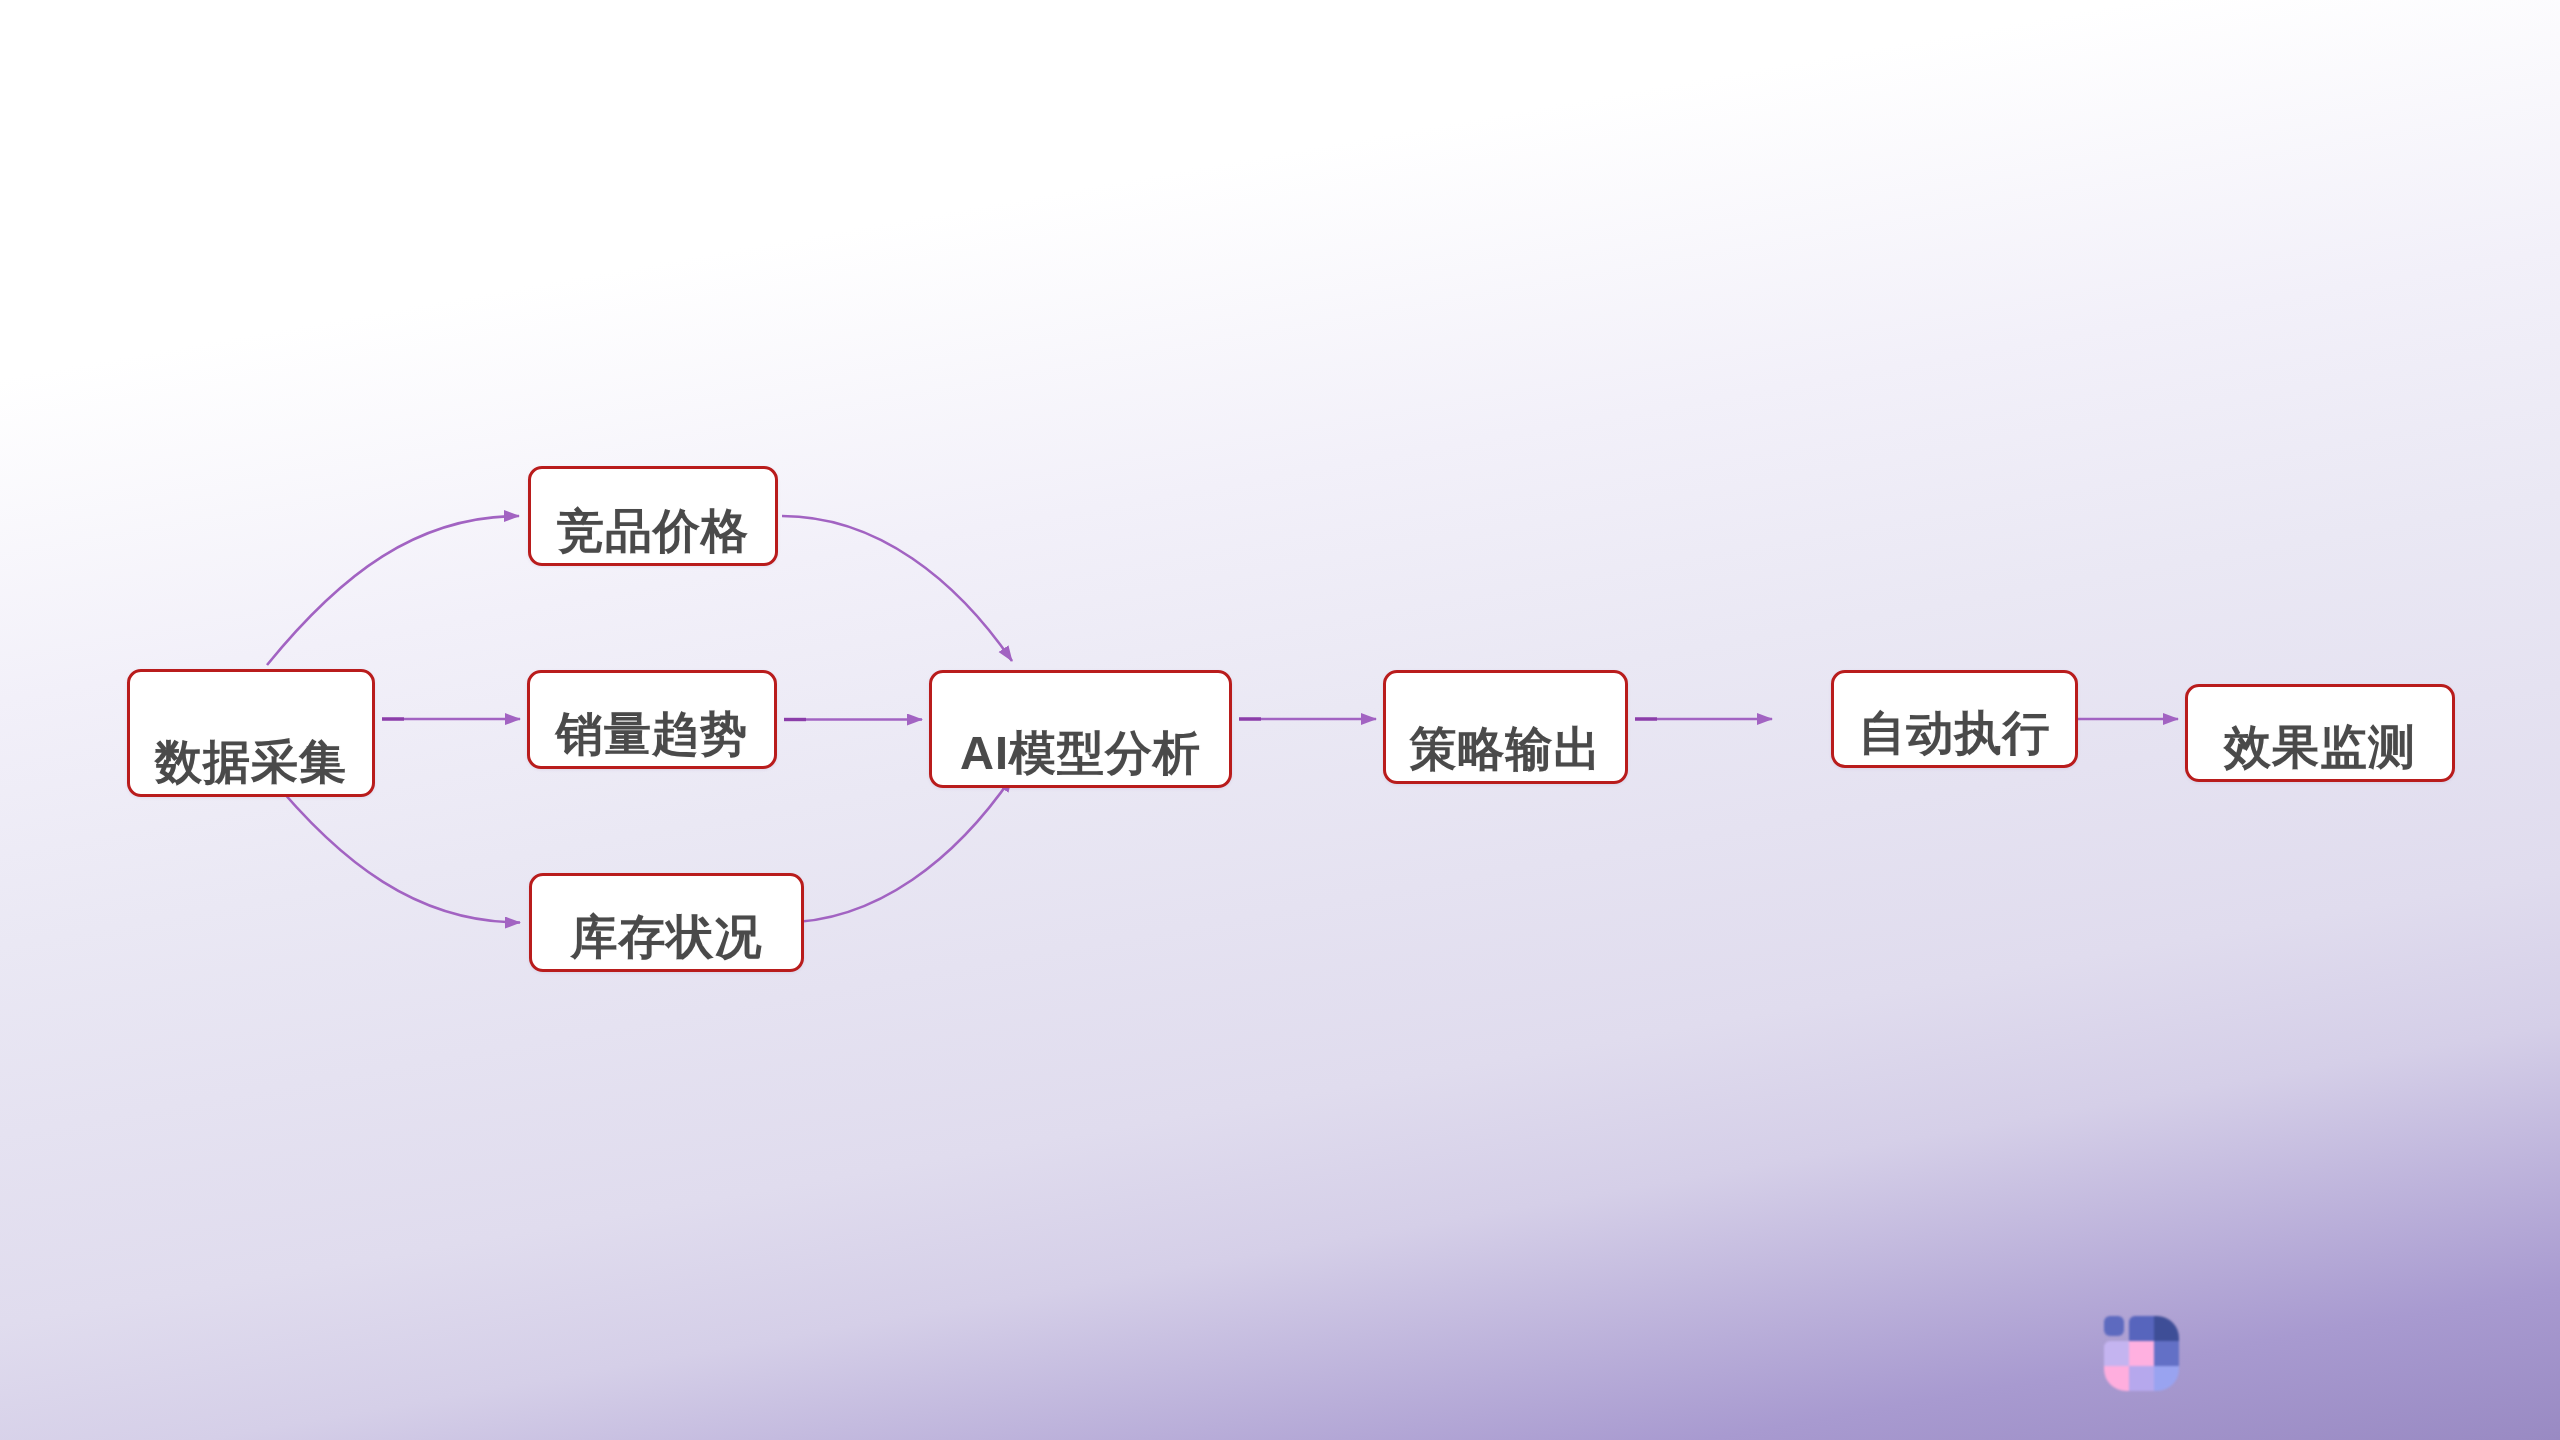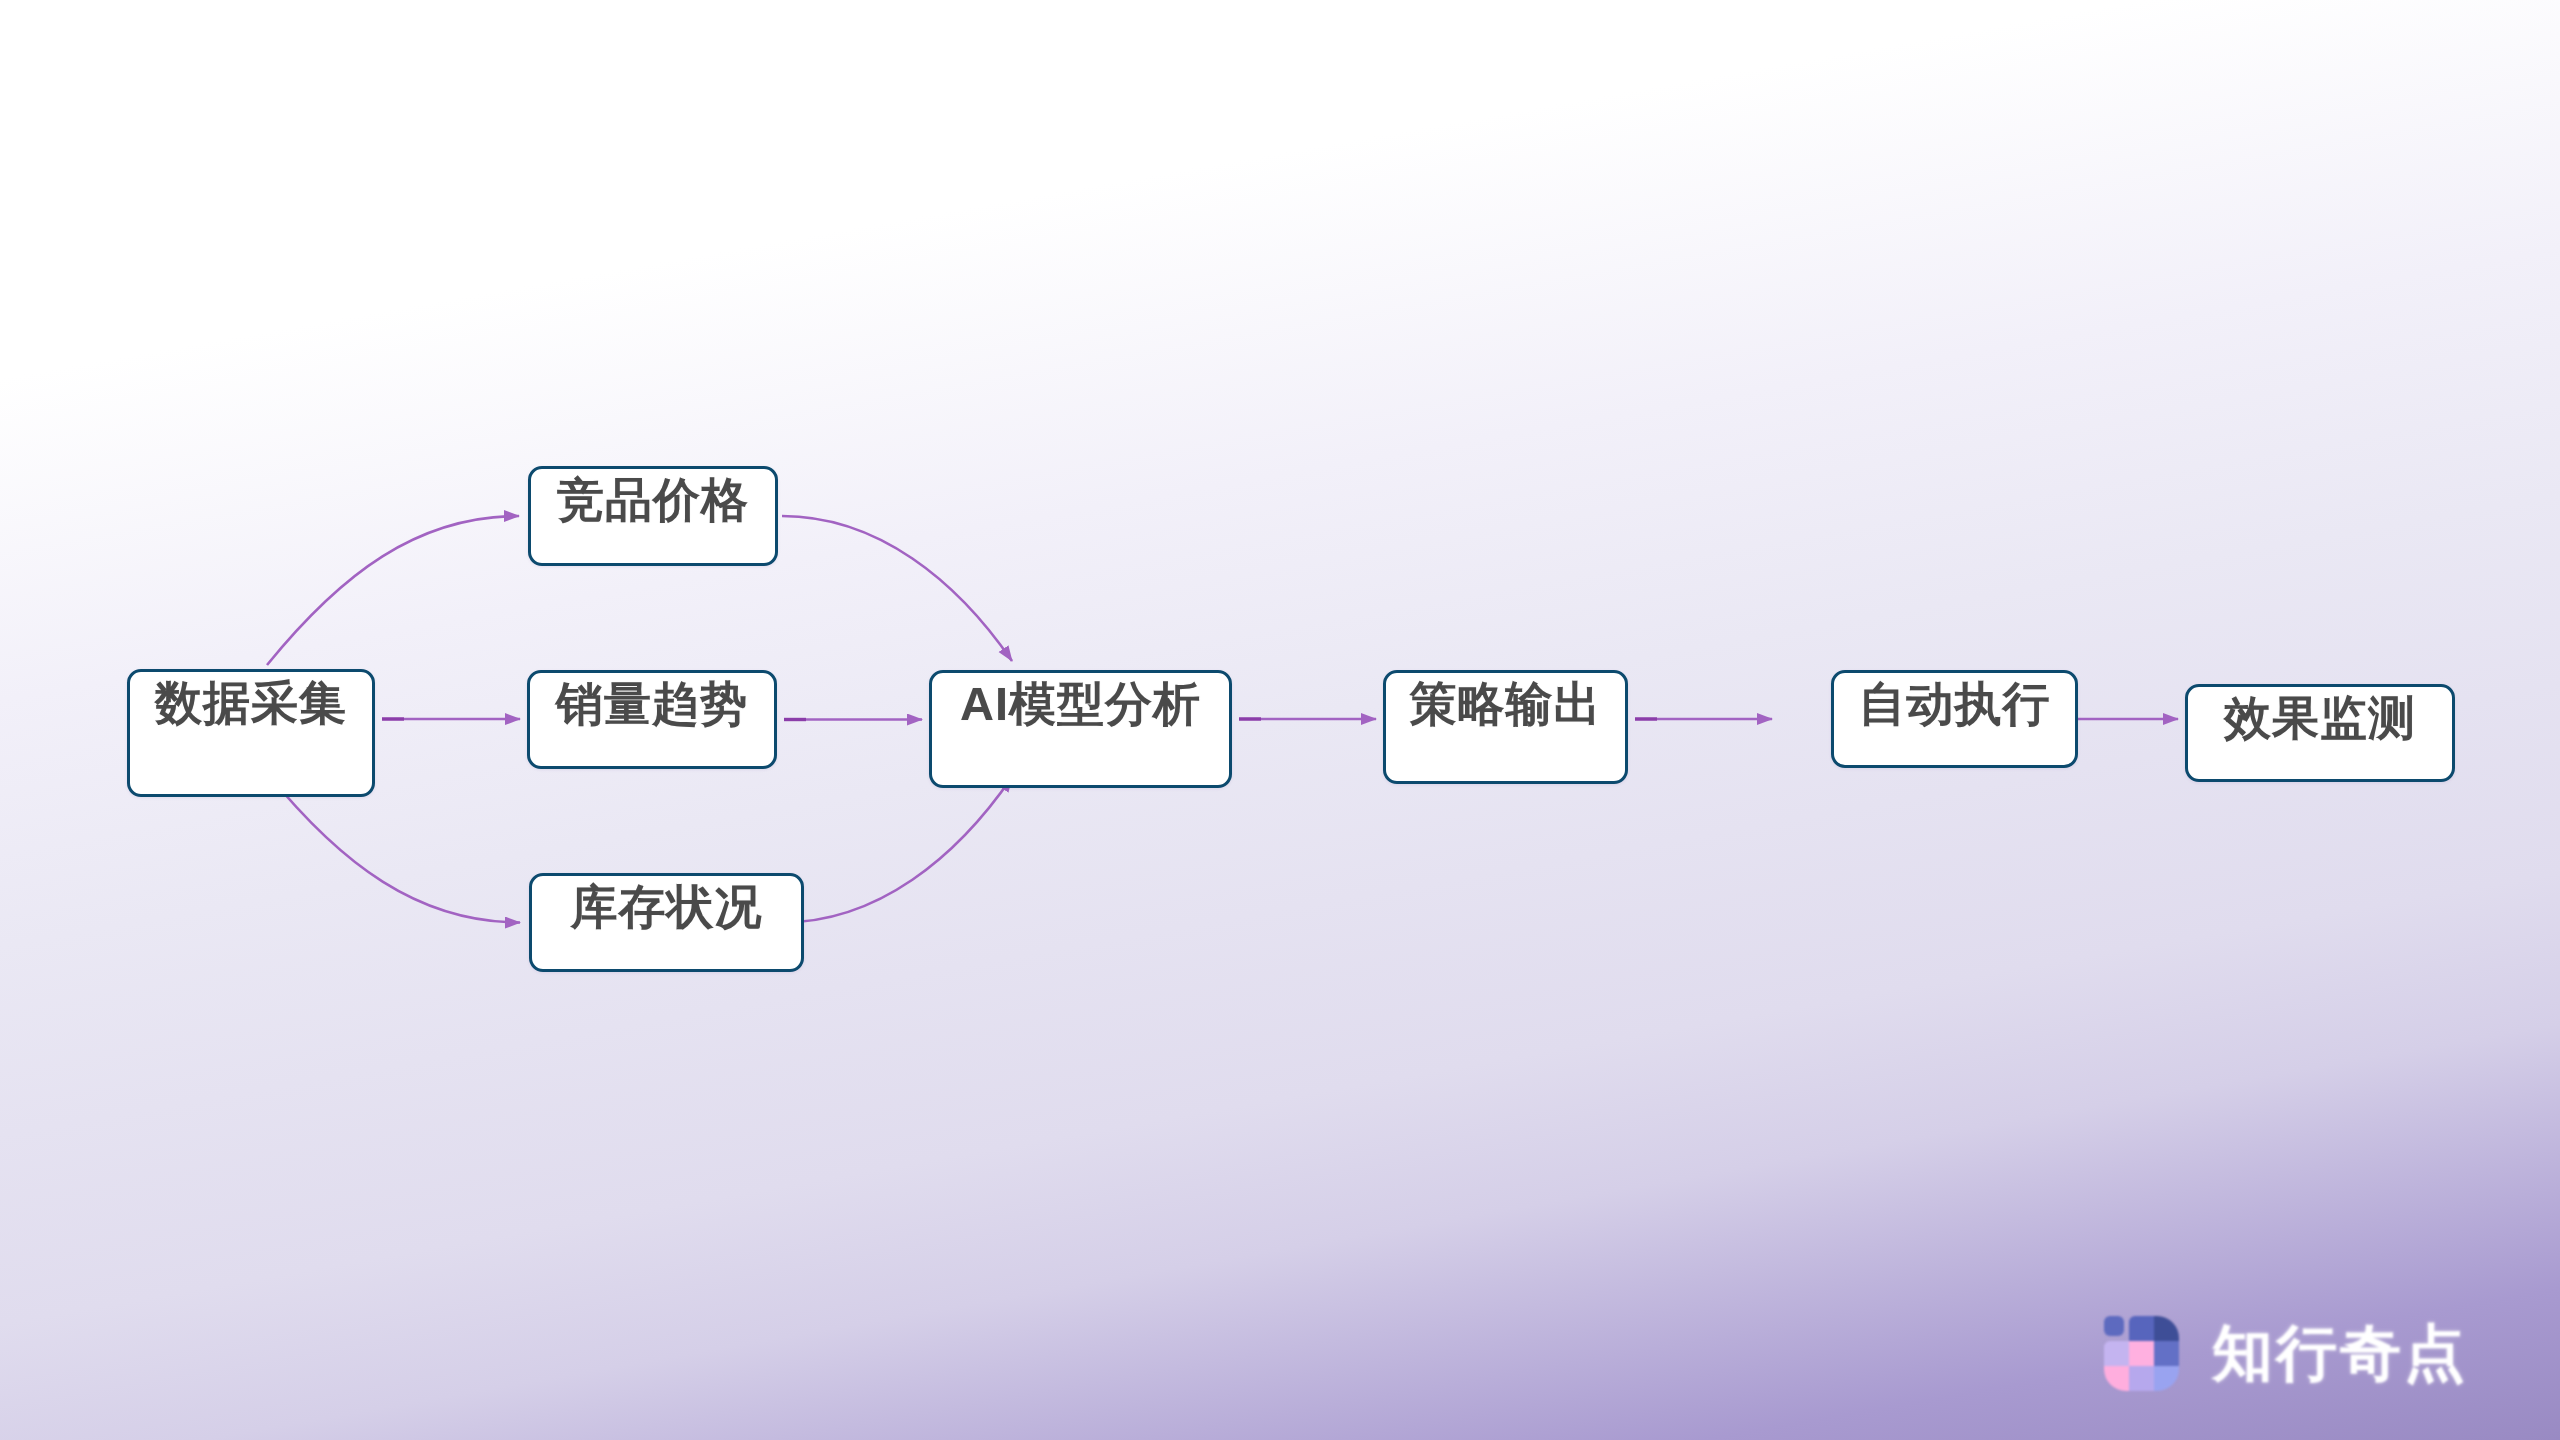--- a/index.html
+++ b/index.html
@@ -8,23 +8,23 @@
     font-family:"Liberation Sans","DejaVu Sans",sans-serif;
     background:linear-gradient(170deg,
       #ffffff 0%, #ffffff 20%, #f2f0f9 37%, #eae8f4 50%,
       #e0dcee 70%, #d5cfe8 78%, #a89ad0 92%, #998ac3 100%);
   }
   .diagram-layer{position:absolute;inset:0;}
   svg.edge-layer{position:absolute;left:0;top:0;pointer-events:none;}
   .flow-node{
     position:absolute;
     background:#ffffff;
-    border:3px solid #0c4a6e;
+    border:3px solid #b91c1c;
     border-radius:14px;
-    display:flex;align-items:flex-start;justify-content:center;
+    display:flex;align-items:flex-end;justify-content:center;
     box-sizing:border-box;
     box-shadow:0 1px 3px rgba(110,70,150,0.10);
   }
   .flow-node .node-label{
     color:#4a4a4a;
     font-size:47px;
     font-weight:700;
     letter-spacing:1px;
     white-space:nowrap;
     text-shadow:0 0 1px rgba(160,160,160,0.35);
@@ -111,14 +111,13 @@
       <div class="logo-cell" style="left: 24px; top: -1px; background: rgb(87, 101, 189); border-radius: 6px 0px 0px;"></div>
       <div class="logo-cell" style="left: 49px; top: -1px; background: rgb(62, 78, 151); border-radius: 0px 22px 0px 0px;"></div>
       <div class="logo-cell" style="left: -1px; top: 24px; background: rgb(196, 180, 240); border-radius: 6px 0px 0px;"></div>
       <div class="logo-cell" style="left: 24px; top: 24px; background: rgb(255, 176, 224); border-radius: 0px;"></div>
       <div class="logo-cell" style="left: 49px; top: 24px; background: rgb(99, 112, 198); border-radius: 0px;"></div>
       <div class="logo-cell" style="left: -1px; top: 49px; background: rgb(255, 174, 222); border-radius: 0px 0px 0px 22px;"></div>
       <div class="logo-cell" style="left: 24px; top: 49px; background: rgb(182, 168, 237); border-radius: 0px;"></div>
       <div class="logo-cell" style="left: 49px; top: 49px; background: rgb(153, 163, 240); border-radius: 0px 0px 22px;"></div>
       <div class="logo-detached-cell" style="background: rgb(93, 106, 191);"></div>
     </div>
-  <div class="logo-text">知行奇点</div>
 </div>
 
 </body></html>

